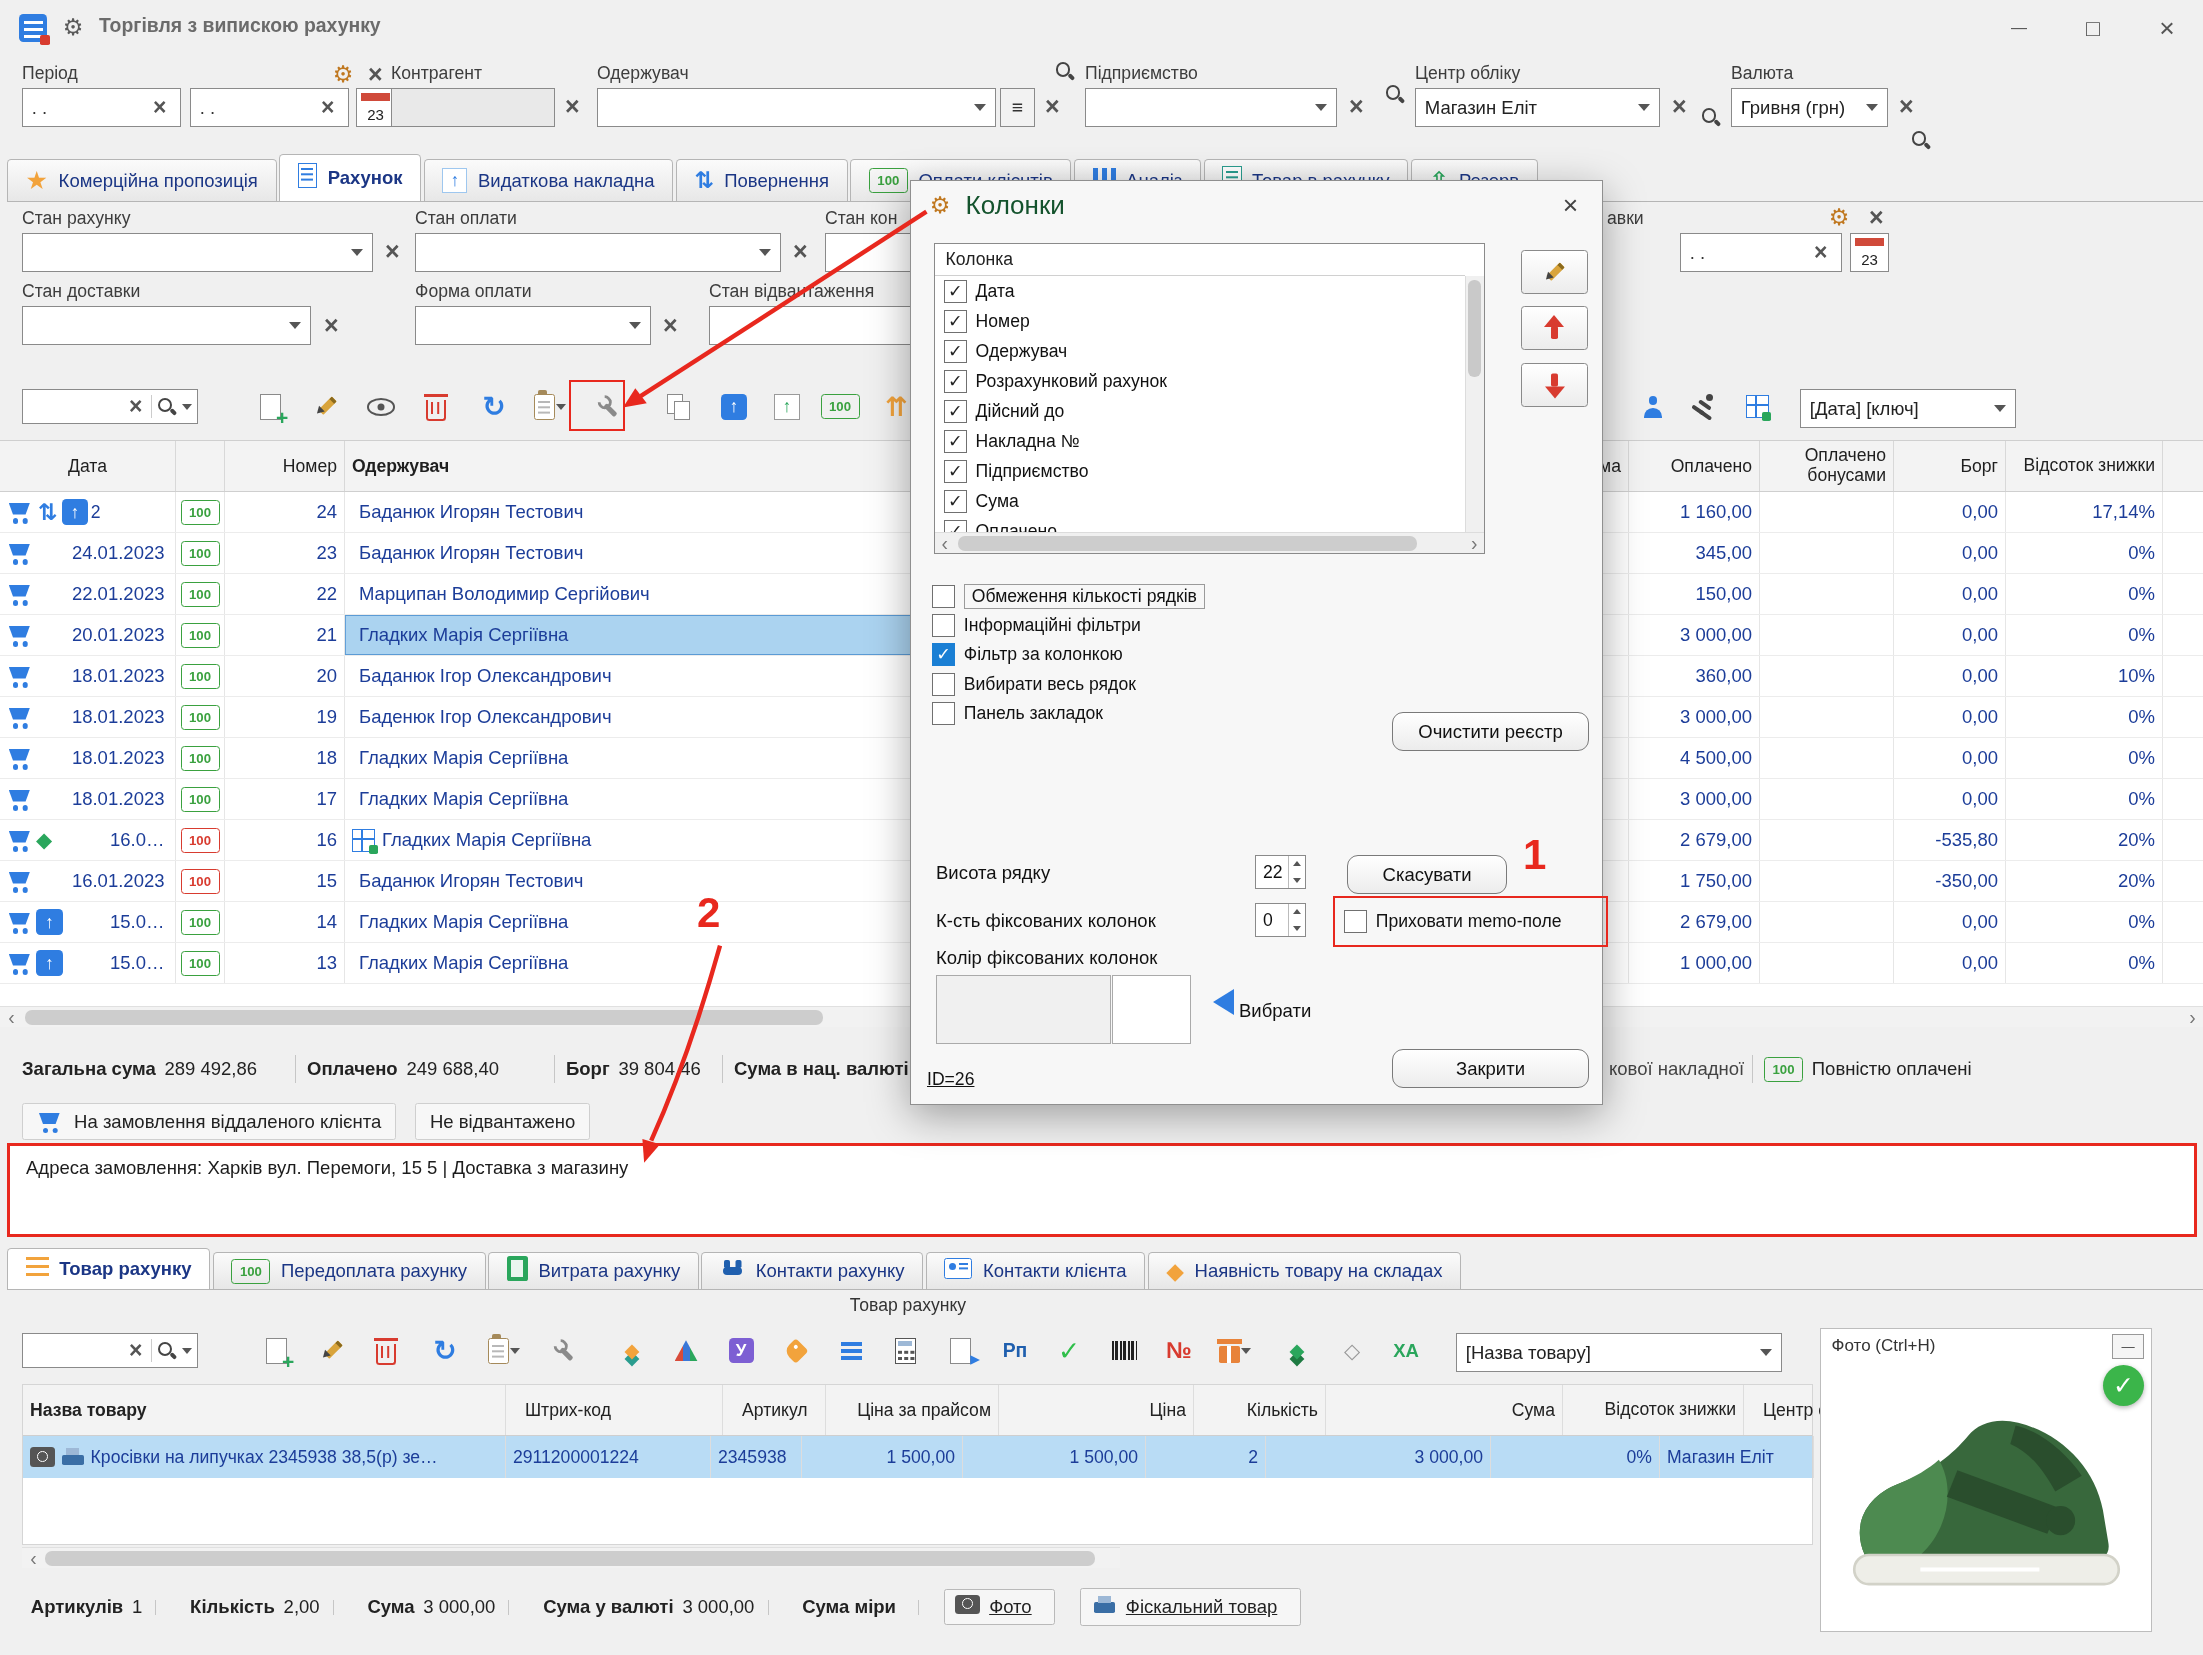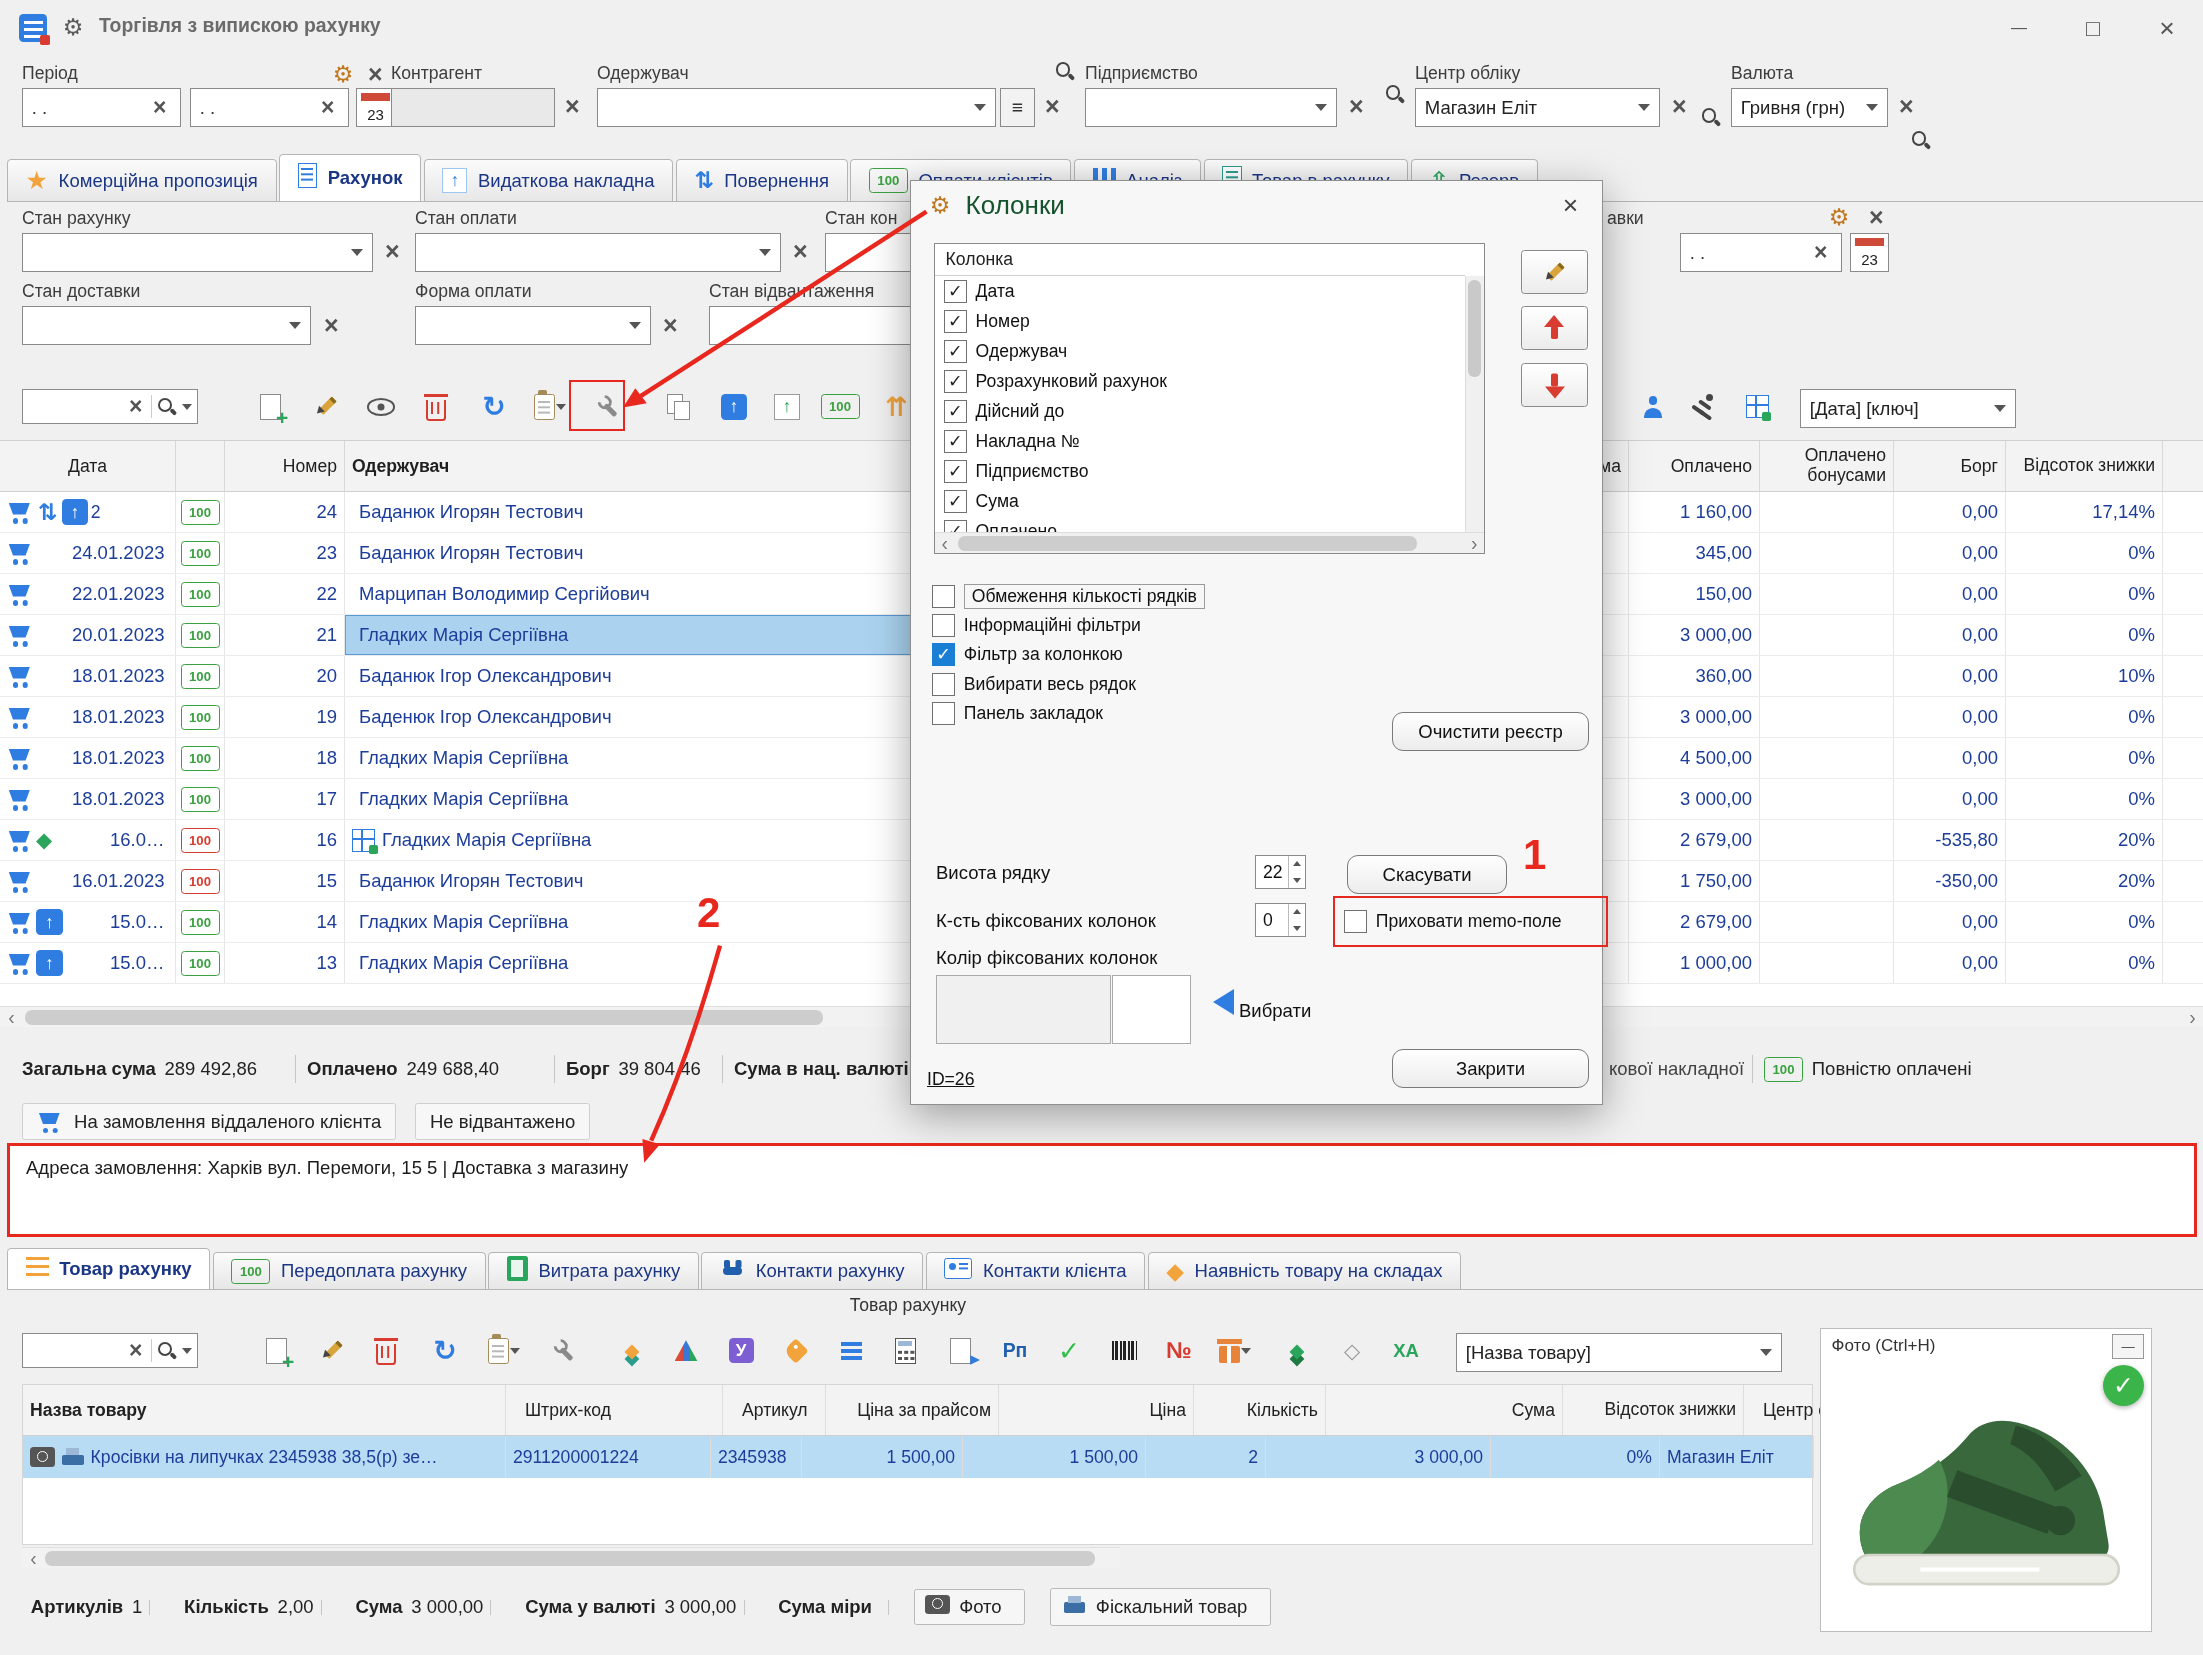--- a/index.html
+++ b/index.html
@@ -230,24 +230,24 @@
   .q3 { width:91px; flex:none; }
   .q4 { width:161px; flex:none; }
   .q5 { width:183px; flex:none; }
   .q6 { width:120px; flex:none; }
   .q7 { width:225px; flex:none; }
   .q8 { width:169px; flex:none; }
   .q9 { width:154px; flex:none; }
   .gname { overflow:hidden; text-overflow:ellipsis; }
 
   .bstatus { position:absolute; top:1586px; left:22px; height:42px; display:flex; gap:25px; align-items:center; }
-  .bchip { display:flex; gap:8.8px; align-items:center; font-size:18.5px; color:#222; position:relative; padding-right:8px; white-space:nowrap; }
+  .bchip { display:flex; gap:8.8px; align-items:center; font-size:18.5px; color:#222; position:relative; padding-right:14px; white-space:nowrap; }
   .bchip::after { content:""; position:absolute; right:0; top:3.5px; bottom:3.5px; width:0.9px; background:#c6c6c6; }
   .bchip .bl { font-weight:bold; }
-  .bchip.chip { border:0.9px solid #b9b9b9; background:#f6f6f6; padding:5.3px 14px 5.3px 10.6px; border-radius:2.6px; }
+  .bchip.chip { border:0.9px solid #b9b9b9; background:#f6f6f6; padding:5.3px 14px 5.3px 10.6px; border-radius:2.6px;text-decoration:underline; }
   .bchip.chip::after { display:none; }
   .bchip.chip .bl { font-weight:normal; }
 
   
   .photo { position:absolute; left:1820px; top:1328px; width:332px; height:304px; background:#fff; border:0.9px solid #bdbdbd; z-index:20; }
   .photo-head { display:flex; align-items:center; height:34px; padding:0 7px 0 10.6px; }
   .photo-title { font-size:17px; color:#333; flex:1; }
   .pmin { width:32px; height:25px; border:0.9px solid #999; background:#f5f5f5; display:flex; align-items:center; justify-content:center; color:#444; }
   .pmin::before { content:"—"; font-size:13.2px; }
   .photo-body { position:relative; height:265px; display:flex; align-items:center; justify-content:center; }

